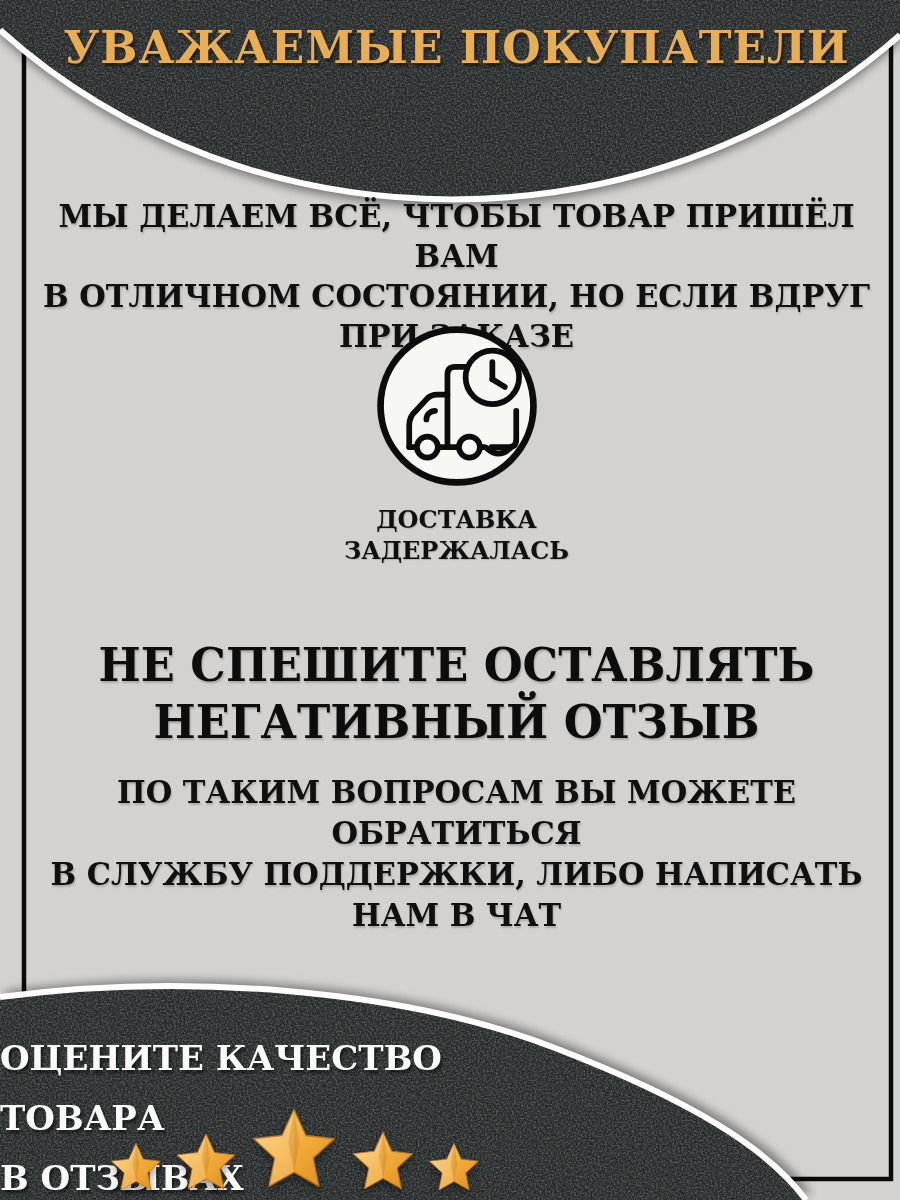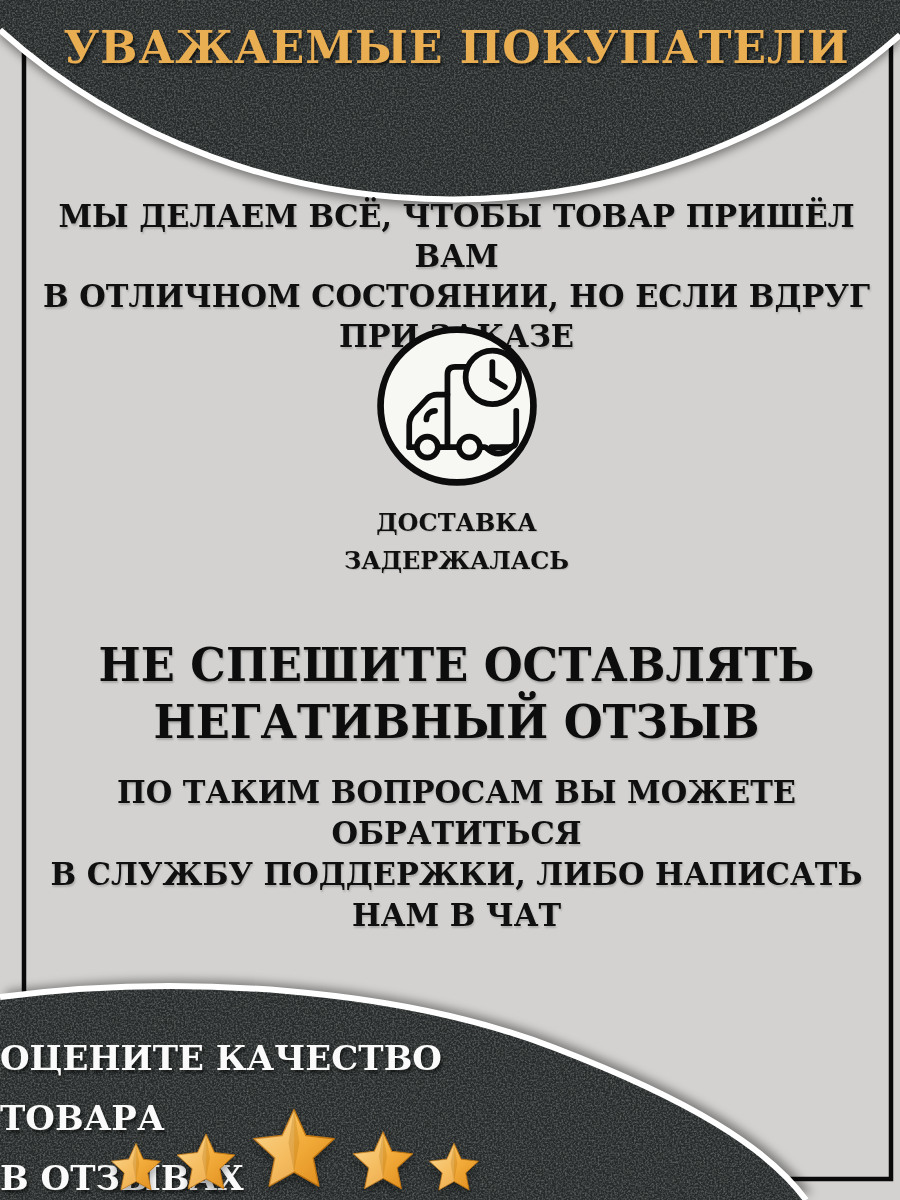--- a/index.html
+++ b/index.html
@@ -26,21 +26,21 @@
   .intro{
     position:absolute; top:196px; left:0; right:0; text-align:center;
     font-size:32px; line-height:40px; color:#101010;
     text-shadow:1px 2px 2px rgba(0,0,0,.18);
   }
 
   .issues{position:absolute; top:320px; left:0; right:0; display:flex;}
   .issue{flex:1; display:flex; flex-direction:column; align-items:center;}
   .icon-circle{width:172px; height:172px;}
   .issue-label{
-    margin-top:12px; text-align:center; font-size:24px; line-height:38px;
+    margin-top:12px; text-align:center; font-size:24px; line-height:31px;
     color:#101010; text-shadow:1px 1px 1px rgba(0,0,0,.15);
   }
 
   .main-message{
     position:absolute; top:636px; left:0; right:0; text-align:center;
     font-size:47px; line-height:57px; color:#0d0d0d;
     text-shadow:1px 2px 2px rgba(0,0,0,.2);
   }
   .support-note{
     position:absolute; top:772px; left:0; right:0; text-align:center;

